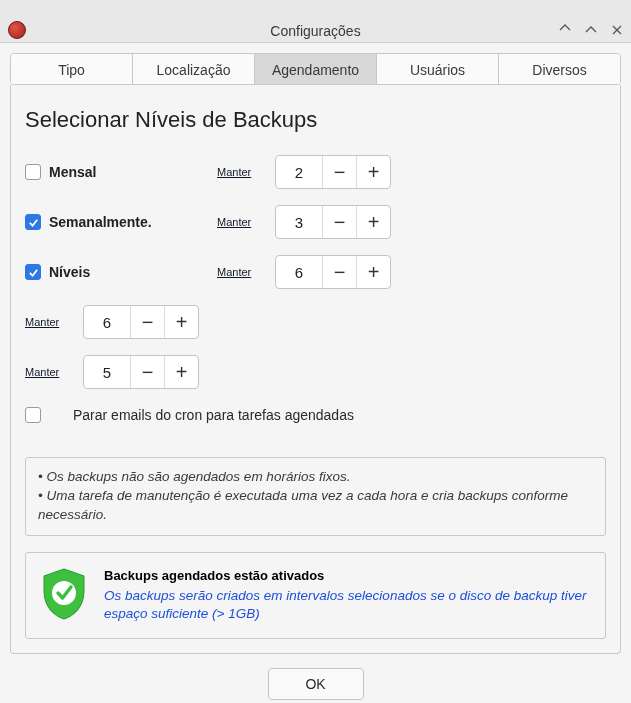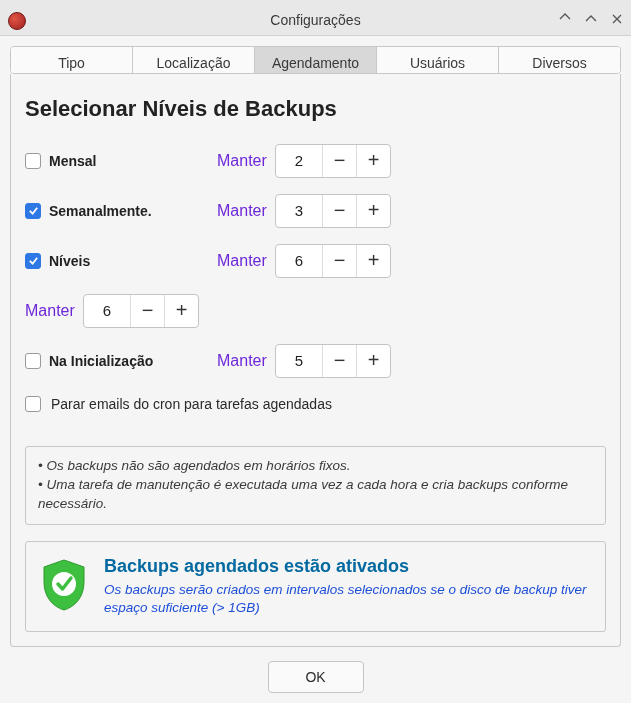--- a/index.html
+++ b/index.html
@@ -6,26 +6,26 @@
   body {
     font-family: -apple-system, BlinkMacSystemFont, "Segoe UI", sans-serif;
     background: #f5f5f5;
     width: 631px;
     height: 703px;
     overflow: hidden;
     font-size: 14px;
     color: #2a2a2a;
   }
   .titlebar {
-    height: 36px;
+    height: 43px;
     background: #e8e8e8;
     border-bottom: 1px solid #d0d0d0;
     display: flex;
-    align-items: flex-start;
-    padding: 12px 8px;
+    align-items: flex-end;
+    padding: 3px 8px;
     position: relative;
   }
   .titlebar-icon {
     width: 18px; height: 18px;
     border-radius: 50%;
     background: radial-gradient(circle at 35% 35%, #e05545 0%, #a01f1f 100%);
     border: 1px solid #701515;
     margin-right: 8px;
     flex: none;
   }
@@ -76,21 +76,21 @@
     border-top: none;
     border-radius: 0 0 4px 4px;
     padding: 16px 14px 14px 14px;
     flex: 1;
     display: flex;
     flex-direction: column;
     background: #f5f5f5;
   }
   h1.section-title {
     font-size: 22px;
-    font-weight: 700;
+    font-weight: 400;
     margin: 6px 0 22px 0;
     color: #222;
   }
   .row {
     display: flex;
     align-items: center;
     margin-bottom: 16px;
   }
   .chk-wrap {
     display: flex;
@@ -109,22 +109,23 @@
     flex: none;
   }
   .chk.checked {
     background: #2e78e6;
     border-color: #2e78e6;
   }
   .chk.checked svg { stroke: #fff; }
   .chk-label { font-weight: 700; font-size: 14px; color: #222; }
   .keep-label {
     width: 58px;
-    font-size: 16px;
-    color: #6d28d9;
+    font-size: 11px;
+    color: #0f172a;
+    text-decoration: underline;
   }
   .spin {
     display: flex;
     align-items: center;
     border: 1px solid #c4c4c4;
     border-radius: 4px;
     background: #fff;
     height: 34px;
     overflow: hidden;
   }
@@ -139,21 +140,21 @@
     height: 34px;
     display: flex;
     align-items: center;
     justify-content: center;
     border-left: 1px solid #dcdcdc;
     cursor: pointer;
     font-size: 20px;
     color: #333;
     user-select: none;
   }
-  .stop-row { display: flex; align-items: center; margin-top: 2px; }
+  .stop-row { display: flex; align-items: center; margin-top: 2px; gap: 22px; }
   .stop-row .chk { margin-right: 10px; }
   .stop-row .stop-label { font-size: 14px; color: #2a2a2a; }
   .info-box {
     margin-top: 34px;
     border: 1px solid #c8c8c8;
     border-radius: 3px;
     padding: 10px 12px;
     font-style: italic;
     font-size: 13.5px;
     color: #3a3a3a;
@@ -165,23 +166,23 @@
     border: 1px solid #c8c8c8;
     border-radius: 3px;
     padding: 14px 14px;
     display: flex;
     gap: 16px;
     align-items: center;
     background: #f5f5f5;
   }
   .shield-icon { flex: none; }
   .status-title {
-    font-size: 18px;
+    font-size: 13px;
     font-weight: 700;
-    color: #0369a1;
+    color: #000000;
     margin-bottom: 4px;
   }
   .status-desc {
     font-style: italic;
     font-size: 13.5px;
     color: #1d4ed8;
     line-height: 1.35;
   }
   .button-row {
     display: flex;
@@ -287,24 +288,20 @@
     <div class="row">
       <span class="keep-label">Manter</span>
       <div class="spin">
         <span class="spin-value">6</span>
         <span class="spin-btn">−</span>
         <span class="spin-btn">+</span>
       </div>
     </div>
 
     <div class="row">
-      <div class="chk-wrap">
-        <span class="chk"></span>
-        <span class="chk-label">Na Inicialização</span>
-      </div>
       <span class="keep-label">Manter</span>
       <div class="spin">
         <span class="spin-value">5</span>
         <span class="spin-btn">−</span>
         <span class="spin-btn">+</span>
       </div>
     </div>
 
     <div class="stop-row">
       <span class="chk"></span>

